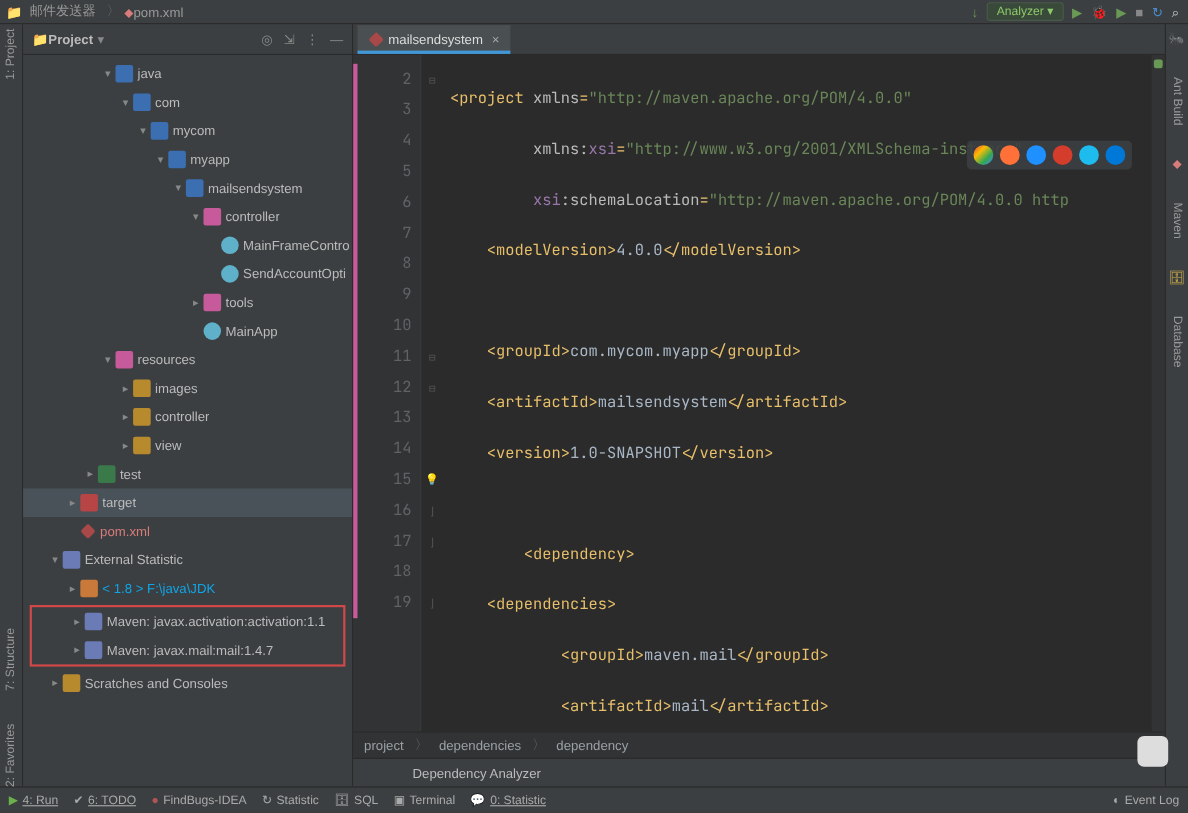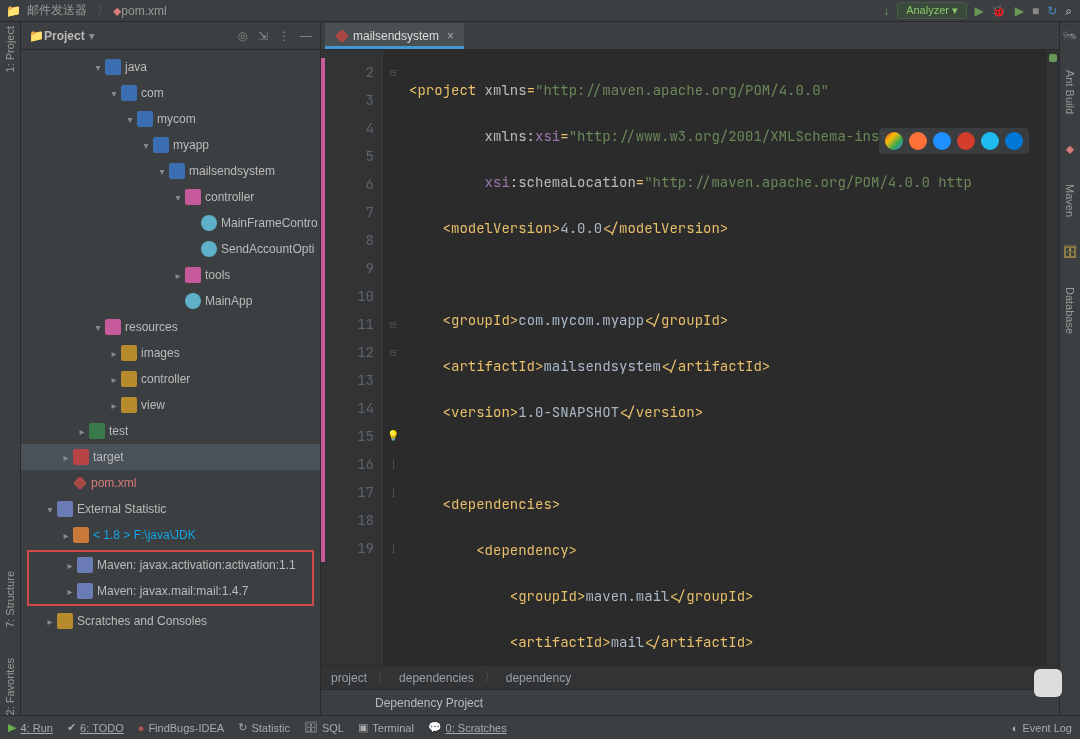--- a/index.html
+++ b/index.html
@@ -386,22 +386,22 @@
         <div class="src">
 <div class="line"><span class="br">&lt;</span><span class="tagn">project</span><span class="attr"> xmlns</span><span class="br">=</span><span class="val">"http://maven.apache.org/POM/4.0.0"</span></div>
 <div class="line">         <span class="attr">xmlns:</span><span class="nsk">xsi</span><span class="br">=</span><span class="val">"http://www.w3.org/2001/XMLSchema-instance"</span></div>
 <div class="line">         <span class="nsk">xsi</span><span class="attr">:schemaLocation</span><span class="br">=</span><span class="val">"http://maven.apache.org/POM/4.0.0 http</span></div>
 <div class="line">    <span class="br">&lt;</span><span class="tagn">modelVersion</span><span class="br">&gt;</span><span class="txt">4.0.0</span><span class="br">&lt;/</span><span class="tagn">modelVersion</span><span class="br">&gt;</span></div>
 <div class="line"> </div>
 <div class="line">    <span class="br">&lt;</span><span class="tagn">groupId</span><span class="br">&gt;</span><span class="txt">com.mycom.myapp</span><span class="br">&lt;/</span><span class="tagn">groupId</span><span class="br">&gt;</span></div>
 <div class="line">    <span class="br">&lt;</span><span class="tagn">artifactId</span><span class="br">&gt;</span><span class="txt">mailsendsystem</span><span class="br">&lt;/</span><span class="tagn">artifactId</span><span class="br">&gt;</span></div>
 <div class="line">    <span class="br">&lt;</span><span class="tagn">version</span><span class="br">&gt;</span><span class="txt">1.0-SNAPSHOT</span><span class="br">&lt;/</span><span class="tagn">version</span><span class="br">&gt;</span></div>
 <div class="line"> </div>
+<div class="line">        <span class="br">&lt;</span><span class="tagn">dependency</span><span class="br">&gt;</span></div>
 <div class="line">    <span class="br">&lt;</span><span class="tagn">dependencies</span><span class="br">&gt;</span></div>
-<div class="line">        <span class="br">&lt;</span><span class="tagn">dependency</span><span class="br">&gt;</span></div>
 <div class="line">            <span class="br">&lt;</span><span class="tagn">groupId</span><span class="br">&gt;</span><span class="txt">maven.mail</span><span class="br">&lt;/</span><span class="tagn">groupId</span><span class="br">&gt;</span></div>
 <div class="line">            <span class="br">&lt;</span><span class="tagn">artifactId</span><span class="br">&gt;</span><span class="txt">mail</span><span class="br">&lt;/</span><span class="tagn">artifactId</span><span class="br">&gt;</span></div>
 
 
 
 
 
         </div>
         <div class="err-stripe">
             <div class="ok"></div>
@@ -419,21 +419,21 @@
 
       <div class="breadcrumbs">
         <span>project</span>
           <span class="sep">〉</span>
         <span>dependencies</span>
           <span class="sep">〉</span>
         <span>dependency</span>
       </div>
       <div class="editor-tabs2">
         <span class="t active">Text</span>
-        <span class="t">Dependency Project</span>
+        <span class="t">Dependency Analyzer</span>
       </div>
     </div>
 
     <div class="right-strip">
       <span style="color:#c9a26a">🐜</span>
       <span class="strip-text">Ant Build</span>
       <span style="color:#d87b7b">⬥</span>
       <span class="strip-text">Maven</span>
       <span style="color:#d7b84d">🗄</span>
       <span class="strip-text">Database</span>
@@ -446,21 +446,21 @@
         <u>4: Run</u>
       </span>
     <span class="item">✔ <u>6: TODO</u></span>
     <span class="item">
         <span style="color:#b05555">●</span>
         <span>FindBugs-IDEA</span>
       </span>
     <span class="item">↻ <span>Statistic</span></span>
     <span class="item">🗄 <span>SQL</span></span>
     <span class="item">▣ <span>Terminal</span></span>
-    <span class="item">💬 <u>0: Scratches</u></span>
+    <span class="item">💬 <u>0: Statistic</u></span>
     <div class="right">
       <span class="item">◐ <span>Event Log</span></span>
     </div>
   </div>
 
   <div class="watermark">
     <span class="wm-icon"></span>
   </div>
 </div>
 

